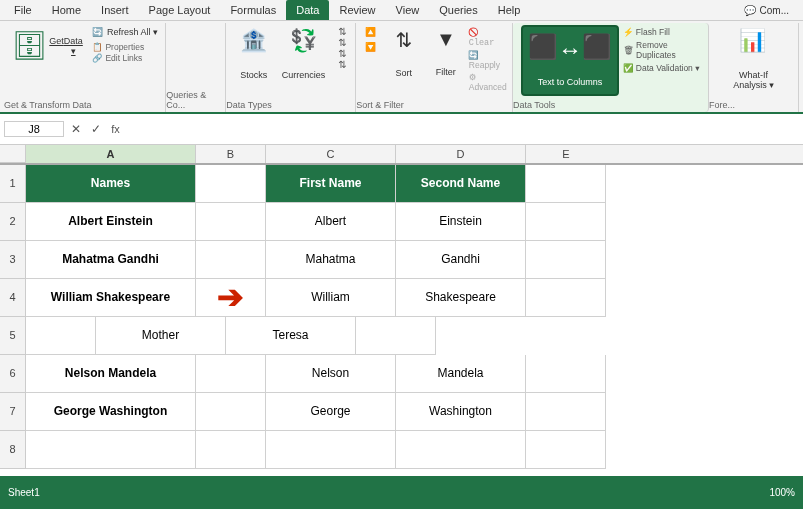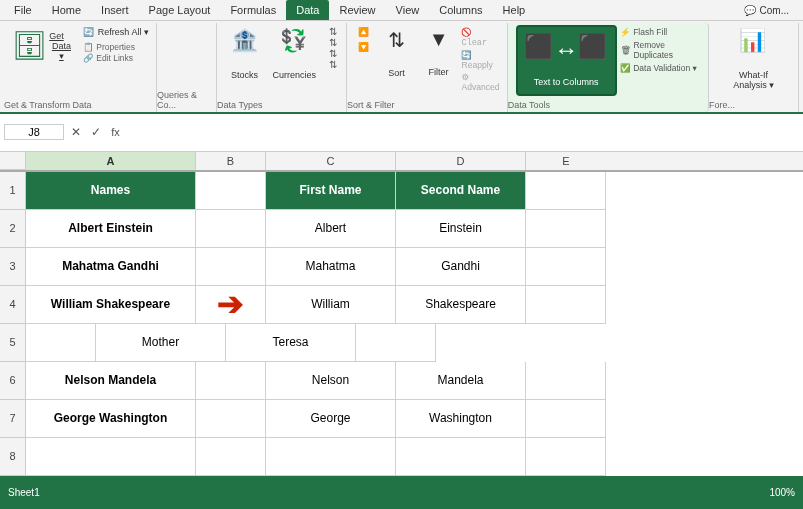--- a/index.html
+++ b/index.html
@@ -12,21 +12,21 @@
     .ribbon-tab.active { background: #217346; color: #fff; border-radius: 2px 2px 0 0; }
     .ribbon-group { display: flex; flex-direction: column; align-items: center; border-right: 1px solid #d0d0d0; padding: 2px 8px; position: relative; min-width: 60px; }
     .ribbon-group-label { font-size: 9px; color: #666; position: absolute; bottom: 2px; left: 0; right: 0; }
     .ribbon-group-content { display: flex; flex-direction: row; align-items: flex-start; gap: 4px; padding-bottom: 14px; }
     .ribbon-btn { display: flex; flex-direction: column; align-items: center; justify-content: center; cursor: pointer; padding: 3px 5px; border-radius: 3px; font-size: 9px; color: #333; background: none; border: none; min-width: 38px; text-align: center; }
     .ribbon-btn.green-highlight { background: #217346; color: #fff; border: 2px solid #145a32; border-radius: 4px; padding: 6px 10px; min-width: 54px; }
     .ribbon-btn-label { font-size: 9px; margin-top: 16px; white-space: nowrap; }
     .ribbon-btn-sm { display: flex; flex-direction: row; align-items: center; gap: 3px; cursor: pointer; padding: 2px 4px; border-radius: 2px; font-size: 9px; color: #333; background: none; border: none; white-space: nowrap; }
 
     
-    .formula-bar { display: flex; align-items: center; border-bottom: 1px solid #ccc; padding: 3px 4px; background: #fff; height: 38px; }
+    .formula-bar { display: flex; align-items: center; border-bottom: 1px solid #ccc; padding: 3px 4px; background: #fff; height: 31px; }
     .cell-ref { width: 60px; border: 1px solid #ccc; padding: 1px 4px; font-size: 11px; text-align: center; margin-right: 4px; }
     .formula-controls { display: flex; gap: 4px; margin-right: 6px; }
     .formula-ctrl-btn { font-size: 12px; cursor: pointer; color: #555; background: none; border: none; padding: 0 3px; }
     .formula-input { flex: 1; border: none; outline: none; font-size: 12px; padding: 1px 4px; }
     .col-header { text-align: center; background: #f3f3f3; border-right: 1px solid #ccc; font-size: 11px; color: #444; padding: 3px 0; font-weight: normal; }
     .row-header { width: 26px; min-width: 26px; text-align: center; background: #f3f3f3; border-right: 1px solid #ccc; border-bottom: 1px solid #ccc; font-size: 11px; color: #444; padding: 2px 0; display: flex; align-items: center; justify-content: center; }
 
     .grid { display: flex; flex-direction: column; }
     .grid-row { display: flex; }
     .cell { border-right: 1px solid #d0d0d0; border-bottom: 1px solid #d0d0d0; text-align: center; font-size: 12px; padding: 2px 4px; display: flex; align-items: center; justify-content: center; overflow: hidden; white-space: nowrap; }
@@ -45,34 +45,34 @@
 
   <div class="ribbon-tabs">
     <button class="ribbon-tab">File</button>
     <button class="ribbon-tab">Home</button>
     <button class="ribbon-tab">Insert</button>
     <button class="ribbon-tab">Page Layout</button>
     <button class="ribbon-tab">Formulas</button>
     <button class="ribbon-tab active">Data</button>
     <button class="ribbon-tab">Review</button>
     <button class="ribbon-tab">View</button>
-    <button class="ribbon-tab">Columns</button>
+    <button class="ribbon-tab">Queries</button>
     <button class="ribbon-tab">Help</button>
     <div style="flex:1; background:#f3f3f3; border-bottom:1px solid #ccc; margin-bottom:-1px;"></div>
     <button class="ribbon-tab" style="font-size:10px;">💬 Com...</button>
   </div>
 
   <div class="ribbon" style="display:flex; align-items:stretch; padding:2px 4px 0 4px; min-height:90px; border-bottom:2px solid #217346;">
 
     <div class="ribbon-group" style="min-width:110px;">
       <div class="ribbon-group-content" style="gap:2px; align-items:flex-start;">
         <div style="display:flex; flex-direction:column; align-items:center;">
           <button class="ribbon-btn" style="flex-direction:row; gap:2px; min-width:70px; align-items:center; justify-content:flex-start; padding:4px;">
             <span style="font-size:28px; color:#217346;">🗄</span>
-            <div style="display:flex; flex-direction:column; align-items:flex-start; font-size:9px;text-decoration:underline;">
+            <div style="display:flex; flex-direction:row; align-items:flex-start; font-size:9px;text-decoration:underline;">
               <span>Get</span>
               <span>Data ▾</span>
             </div>
           </button>
         </div>
         <div style="display:flex; flex-direction:column; gap:1px;">
           <button class="ribbon-btn-sm">
             <span style="color:#217346;">🔄</span>
             <span style="font-size:9px;">Refresh All ▾</span>
           </button>

